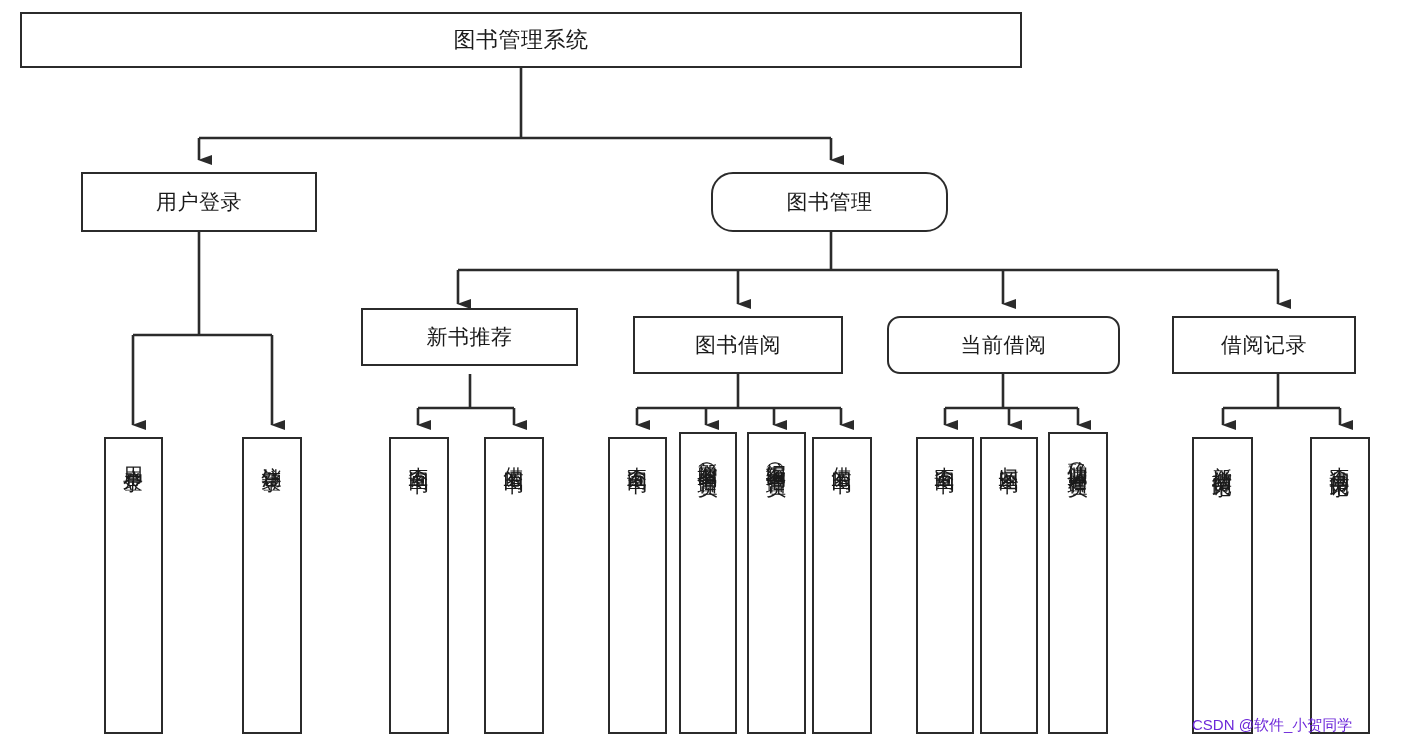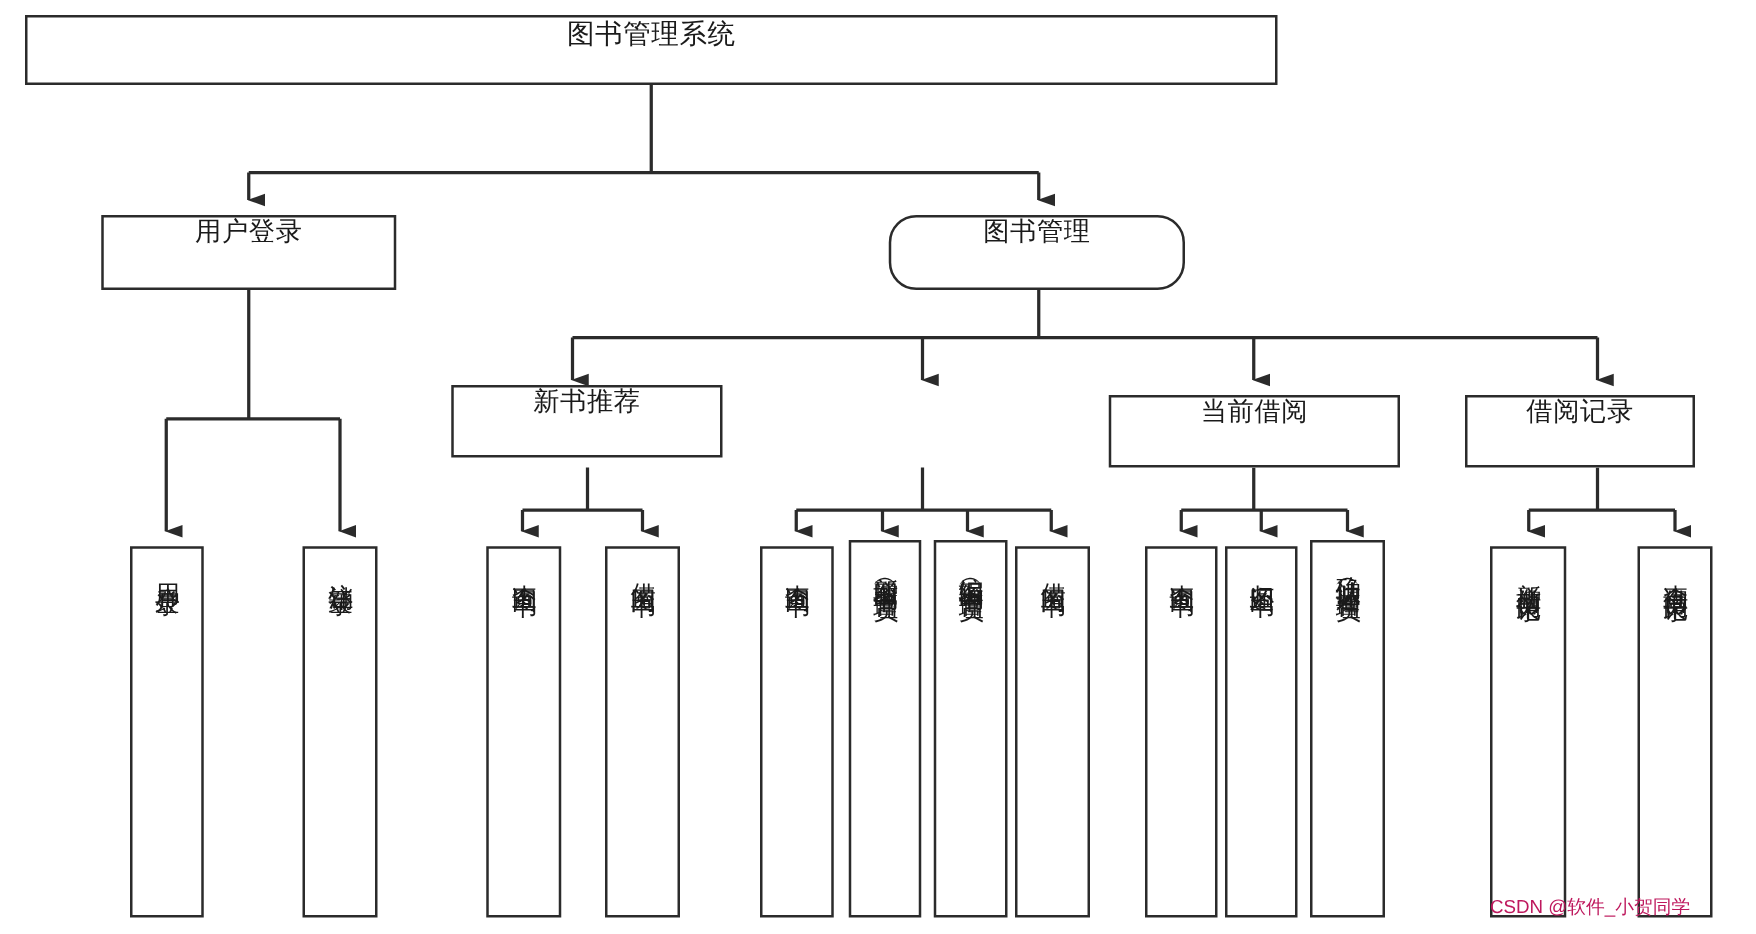--- a/index.html
+++ b/index.html
@@ -25,21 +25,21 @@
     width: 1405px;
     height: 747px;
     pointer-events: none;
   }
   .node {
     position: absolute;
     box-sizing: border-box;
     background: #ffffff;
     border: 2px solid #2b2b2b;
     display: flex;
-    align-items: flex-start;
+    align-items: center;
     justify-content: center;
     color: #1a1a1a;
   }
   .node-label {
     display: block;
     text-align: center;
     line-height: 1.18;
     white-space: nowrap;
   }
   
@@ -63,21 +63,21 @@
     letter-spacing: 2.5px;
     white-space: nowrap;
     max-height: 275px;
   }
   .node.v.tall .node-label {
     max-height: 285px;
   }
   .watermark {
     position: absolute;
     font-size: 15px;
-    color: #be185d;
+    color: #6d28d9;
     white-space: nowrap;
     user-select: none;
   }
 </style>
 </head>
 <body>
 
 <div id="diagram-root">
 
   <svg id="edge-layer" viewBox="0 0 1405 747" xmlns="http://www.w3.org/2000/svg">
@@ -139,22 +139,25 @@
   </div>
 
   <div class="node h" style="left:711px; top:172px; width:237px; height:60px;border-radius:22px;">
     <span class="node-label">图书管理</span>
   </div>
 
   <div class="node h" style="left:361px; top:308px; width:217px; height:58px;">
     <span class="node-label">新书推荐</span>
   </div>
 
-
-  <div class="node h" style="left:887px; top:316px; width:233px; height:58px;">
+  <div class="node h" style="left:633px; top:316px; width:210px; height:58px;">
+    <span class="node-label">图书借阅</span>
+  </div>
+
+  <div class="node h" style="left:887px; top:316px; width:233px; height:58px;border-radius:13px;">
     <span class="node-label">当前借阅</span>
   </div>
 
   <div class="node h" style="left:1172px; top:316px; width:184px; height:58px;">
     <span class="node-label">借阅记录</span>
   </div>
 
   <div class="node v" style="left:104px; top:437px; width:59px; height:297px;">
     <span class="node-label">用户登录</span>
   </div>

